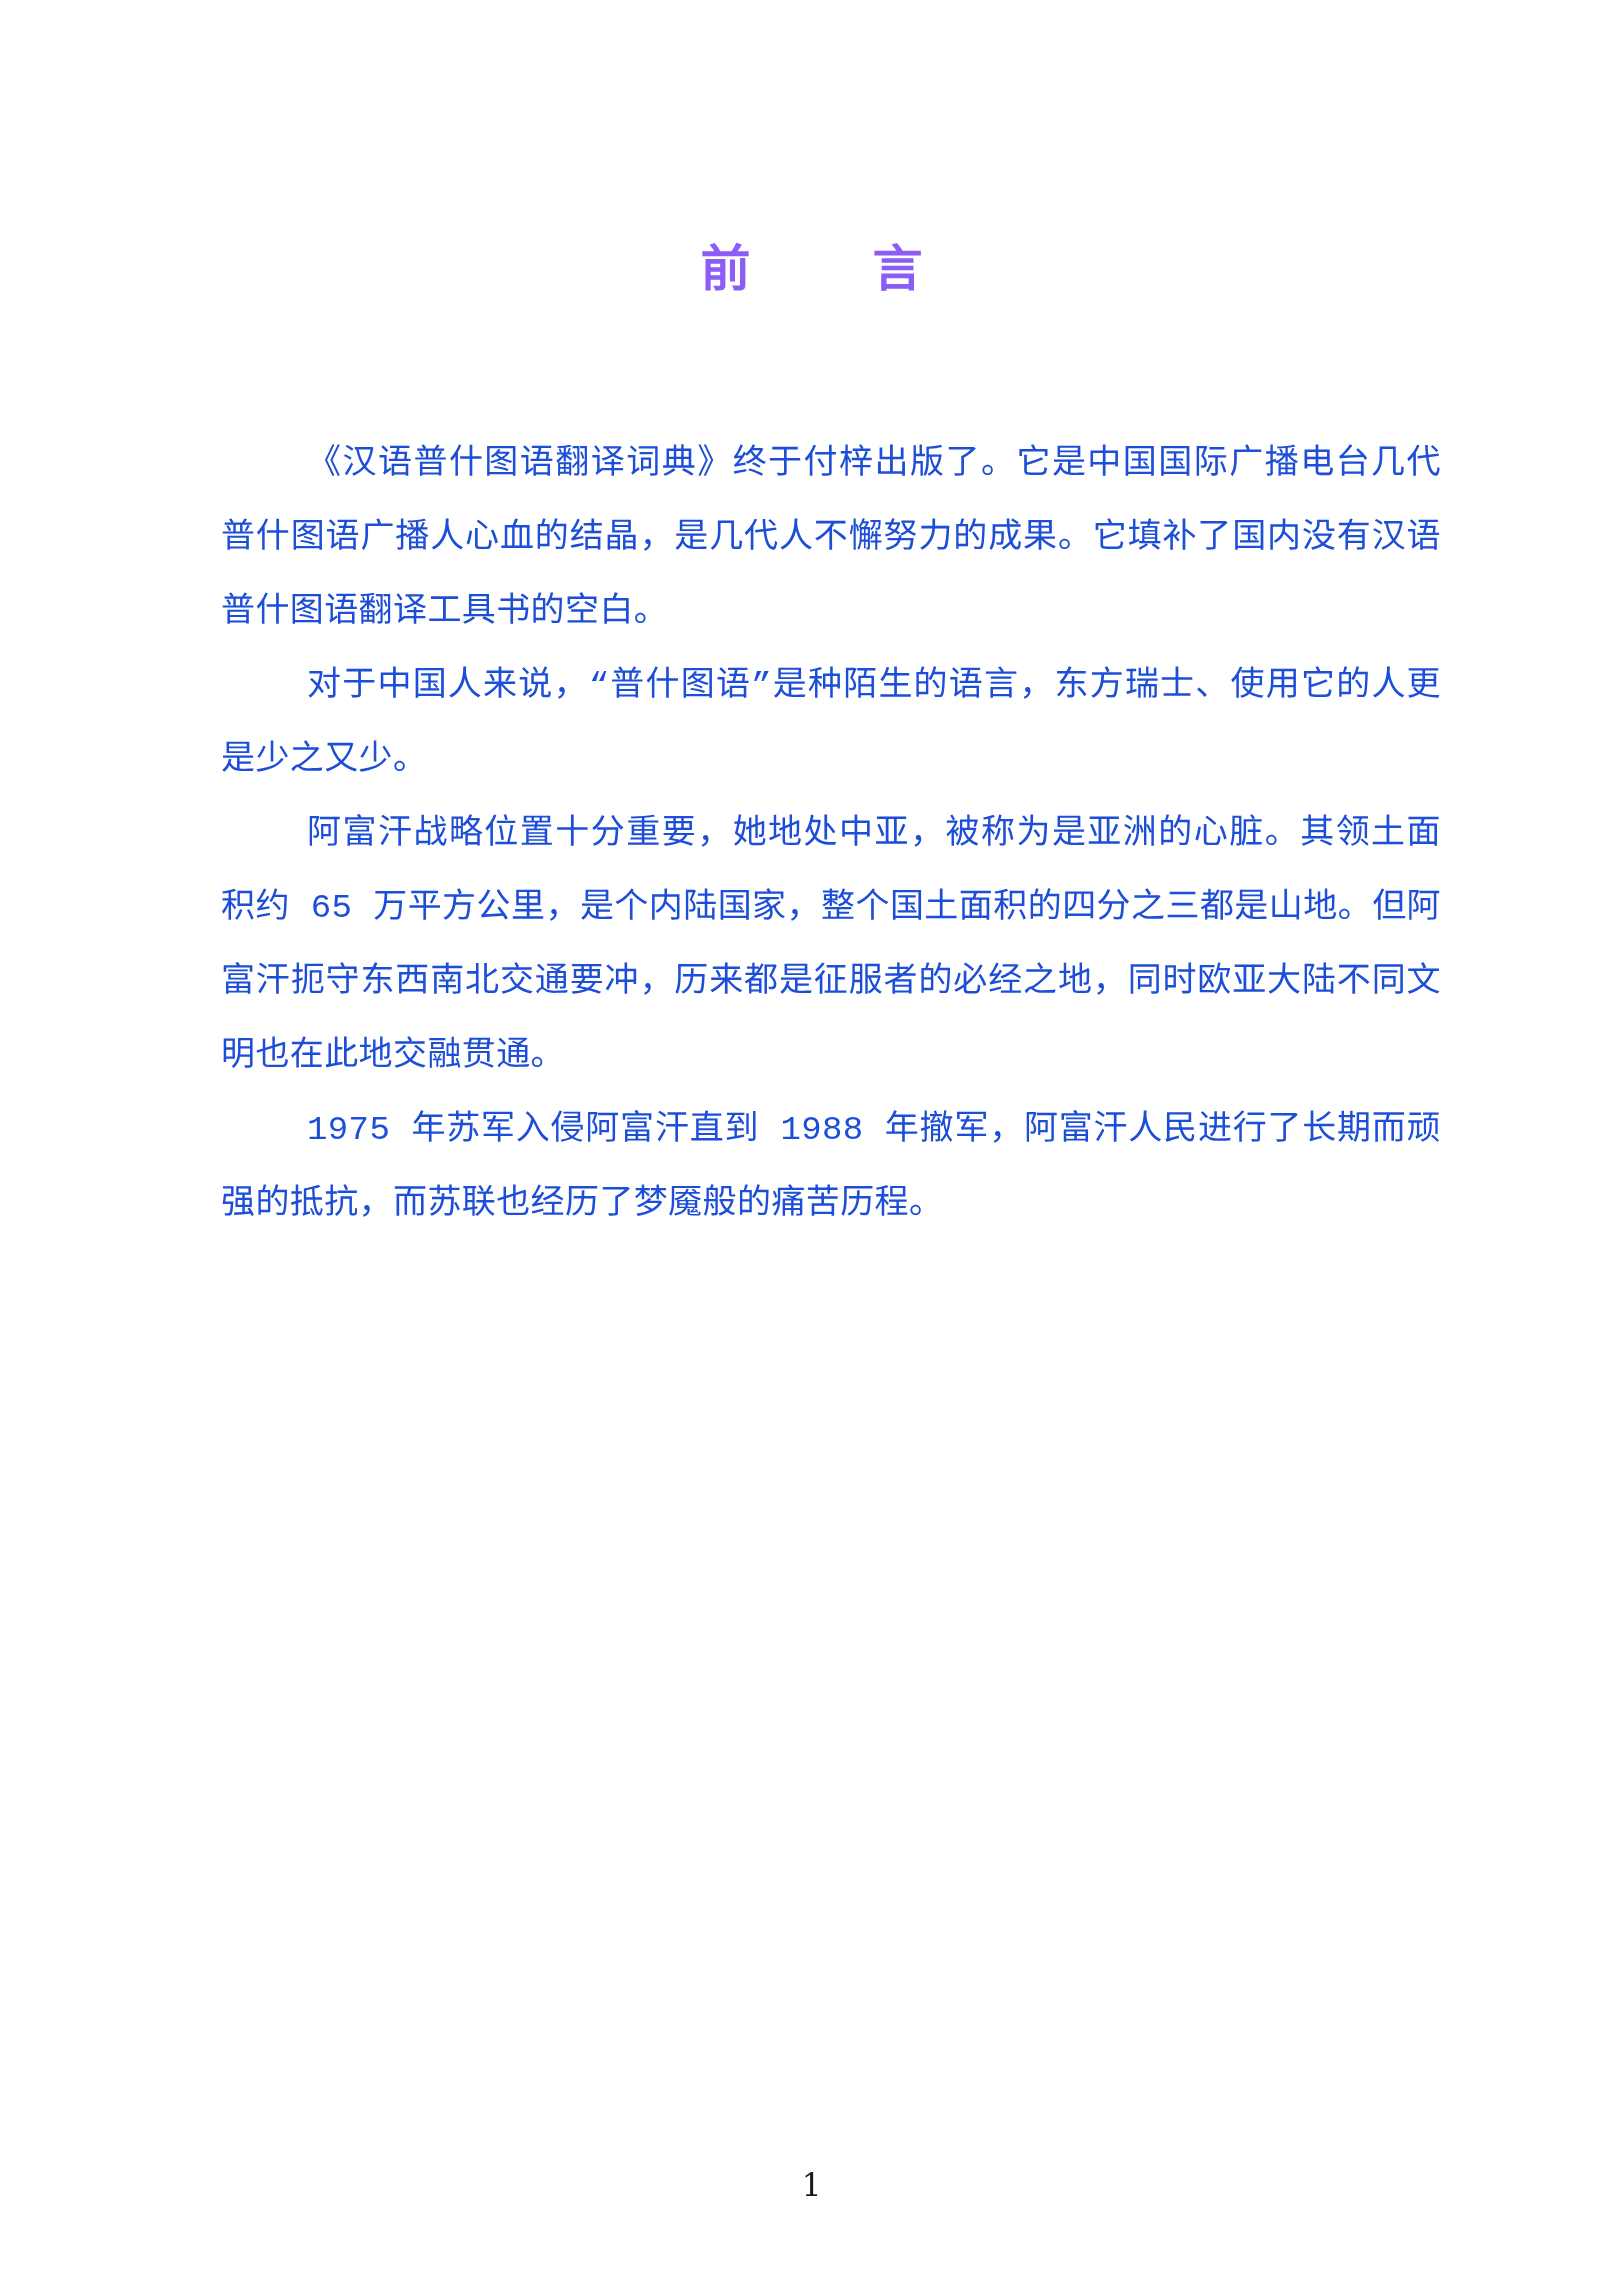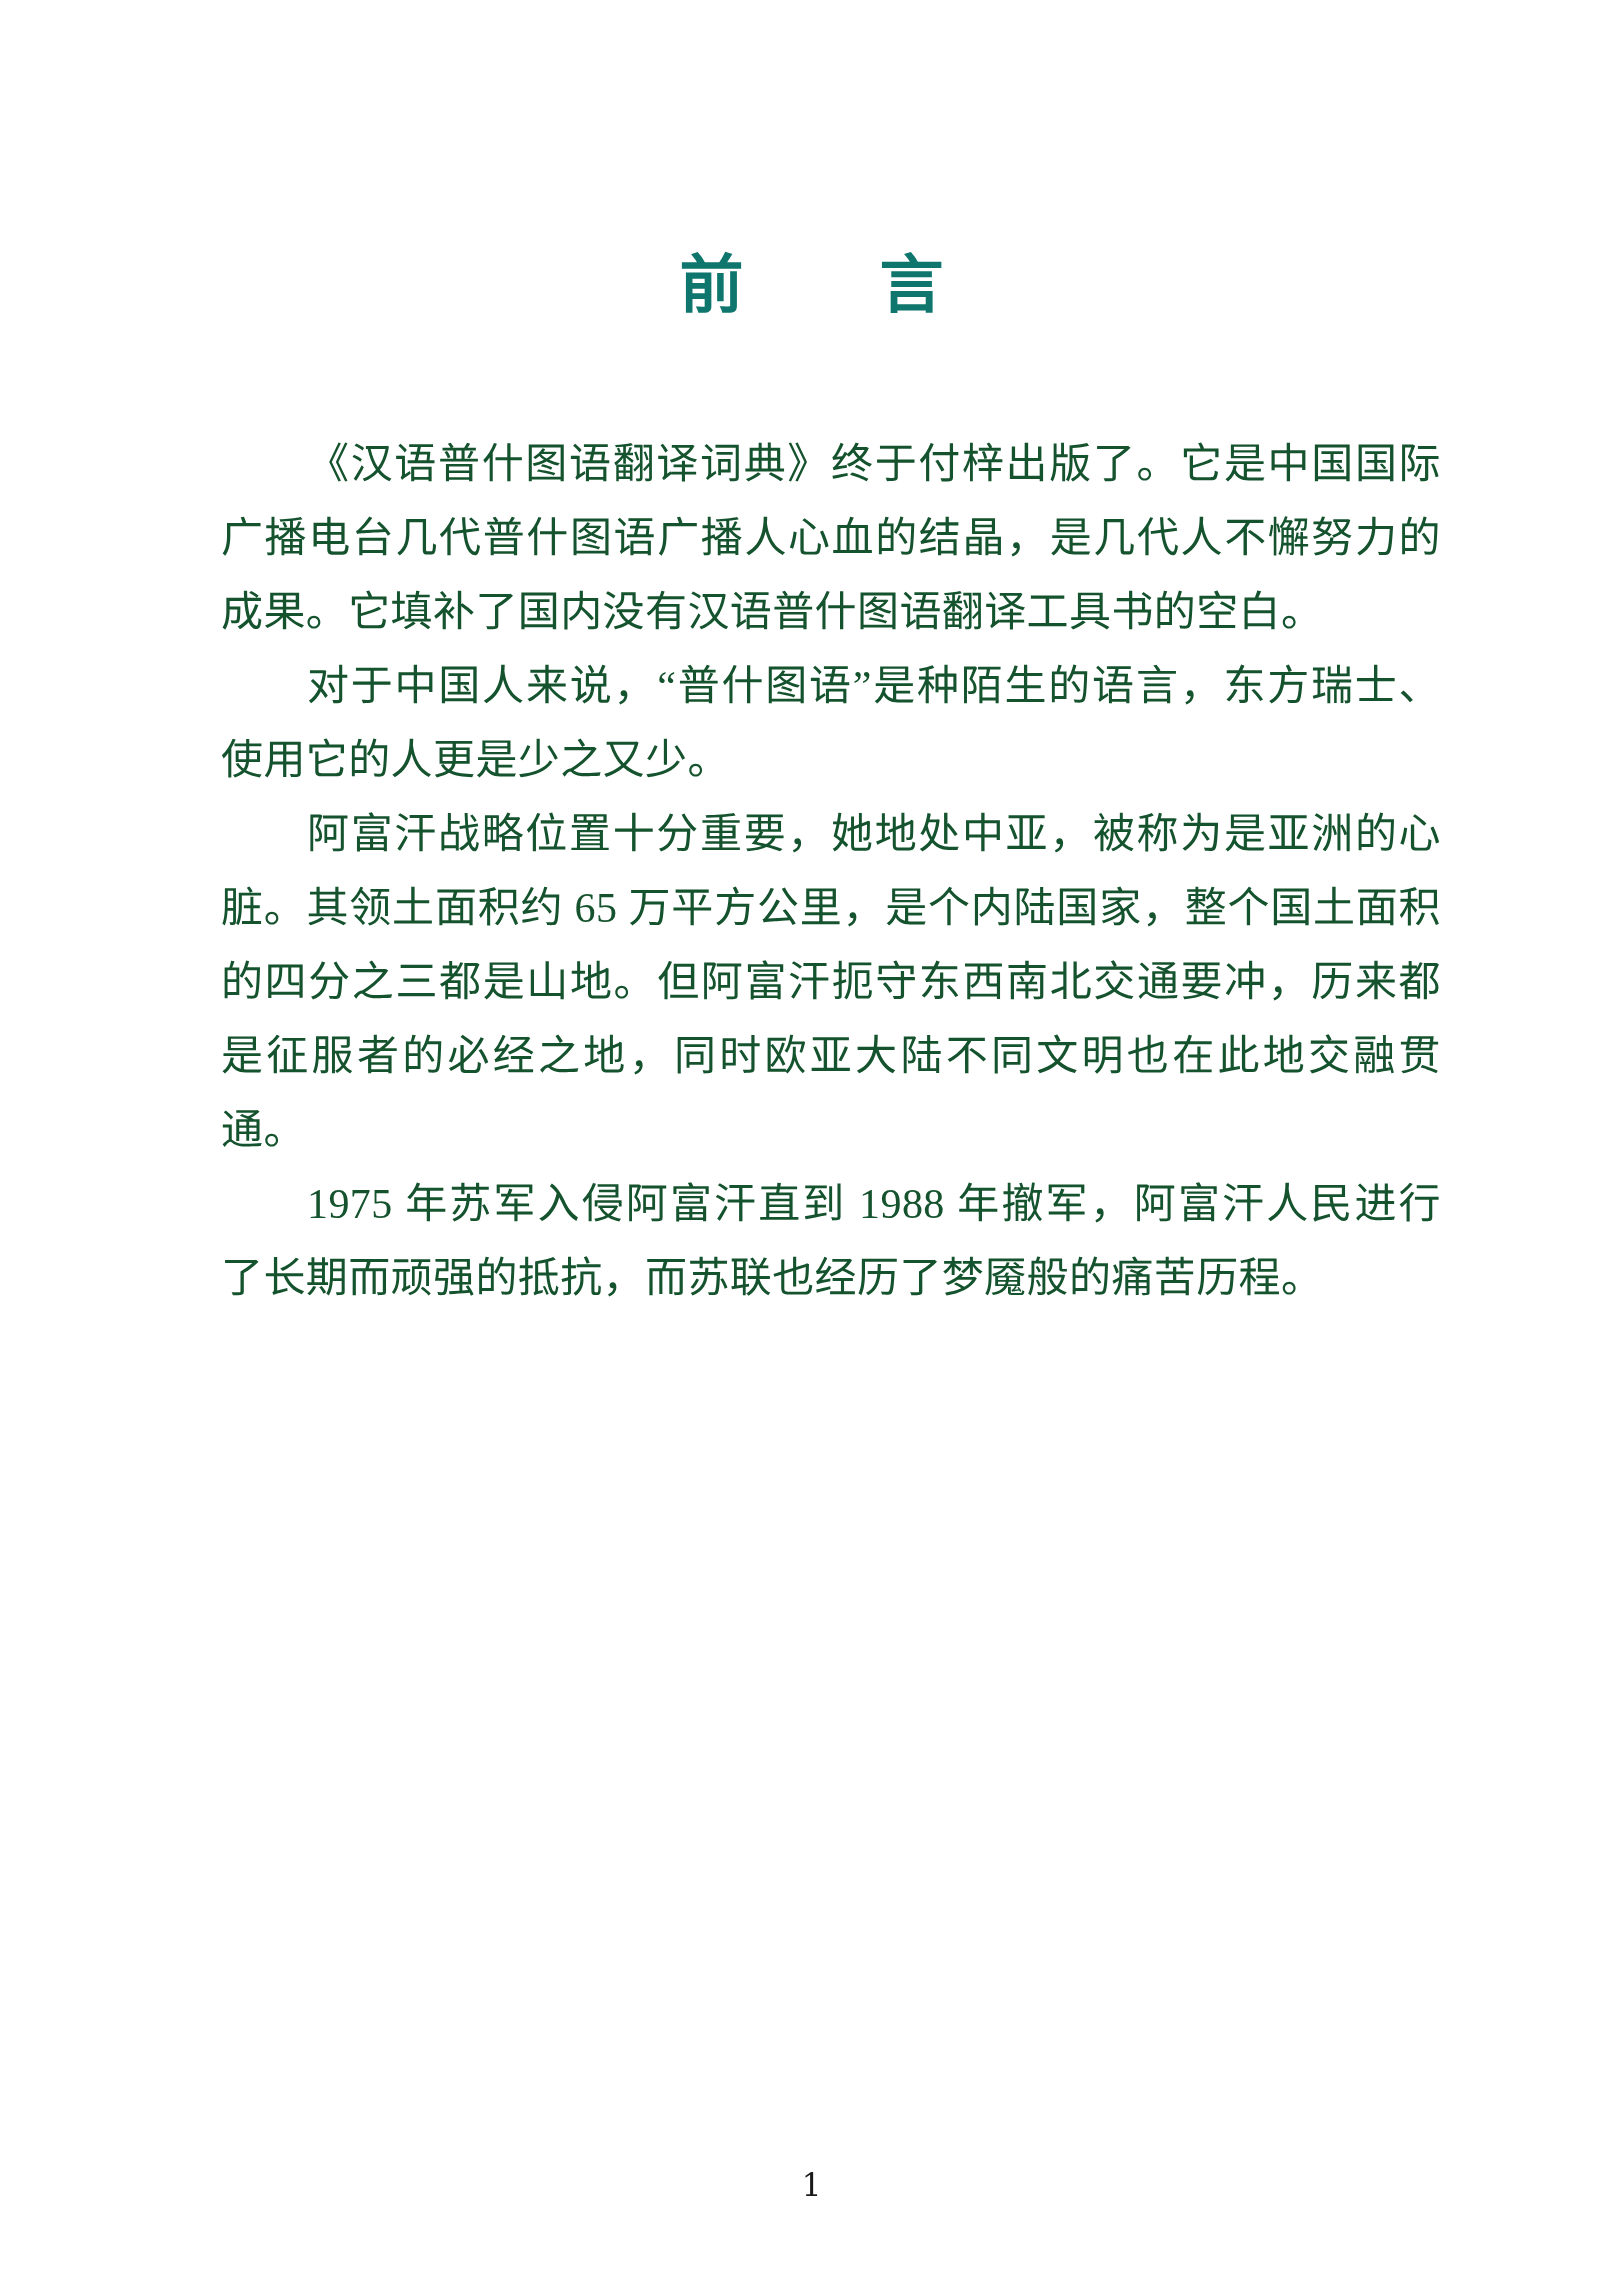--- a/index.html
+++ b/index.html
@@ -21,44 +21,44 @@
 
   
   .page-title {
     position: absolute;
     left: 0;
     right: 0;
     top: 210px;
     text-align: center;
     font-family: "DejaVu Serif", "Liberation Serif", serif;
     font-weight: 700;
-    font-size: 64px;
+    font-size: 50px;
     letter-spacing: 36px;
     text-indent: 36px;
     line-height: 1;
-    color: #0f766e;
+    color: #8b5cf6;
   }
 
   
   .body-block {
     position: absolute;
     left: 221px;
     top: 427px;
     width: 1220px;
   }
 
   .para {
     margin: 0 0 0 0;
-    font-size: 42px;
+    font-size: 34px;
     line-height: 74px;
     text-align: justify;
     text-align-last: left;
     text-justify: inter-character;
-    font-family: Liberation Serif, serif;
-    color: #14532d;
+    font-family: Liberation Mono, monospace;
+    color: #1d4ed8;
     letter-spacing: 0.4px;
     word-break: break-all;
   }
   .para.indent {
     text-indent: 86px;
   }
 
   
   .folio {
     position: absolute;

